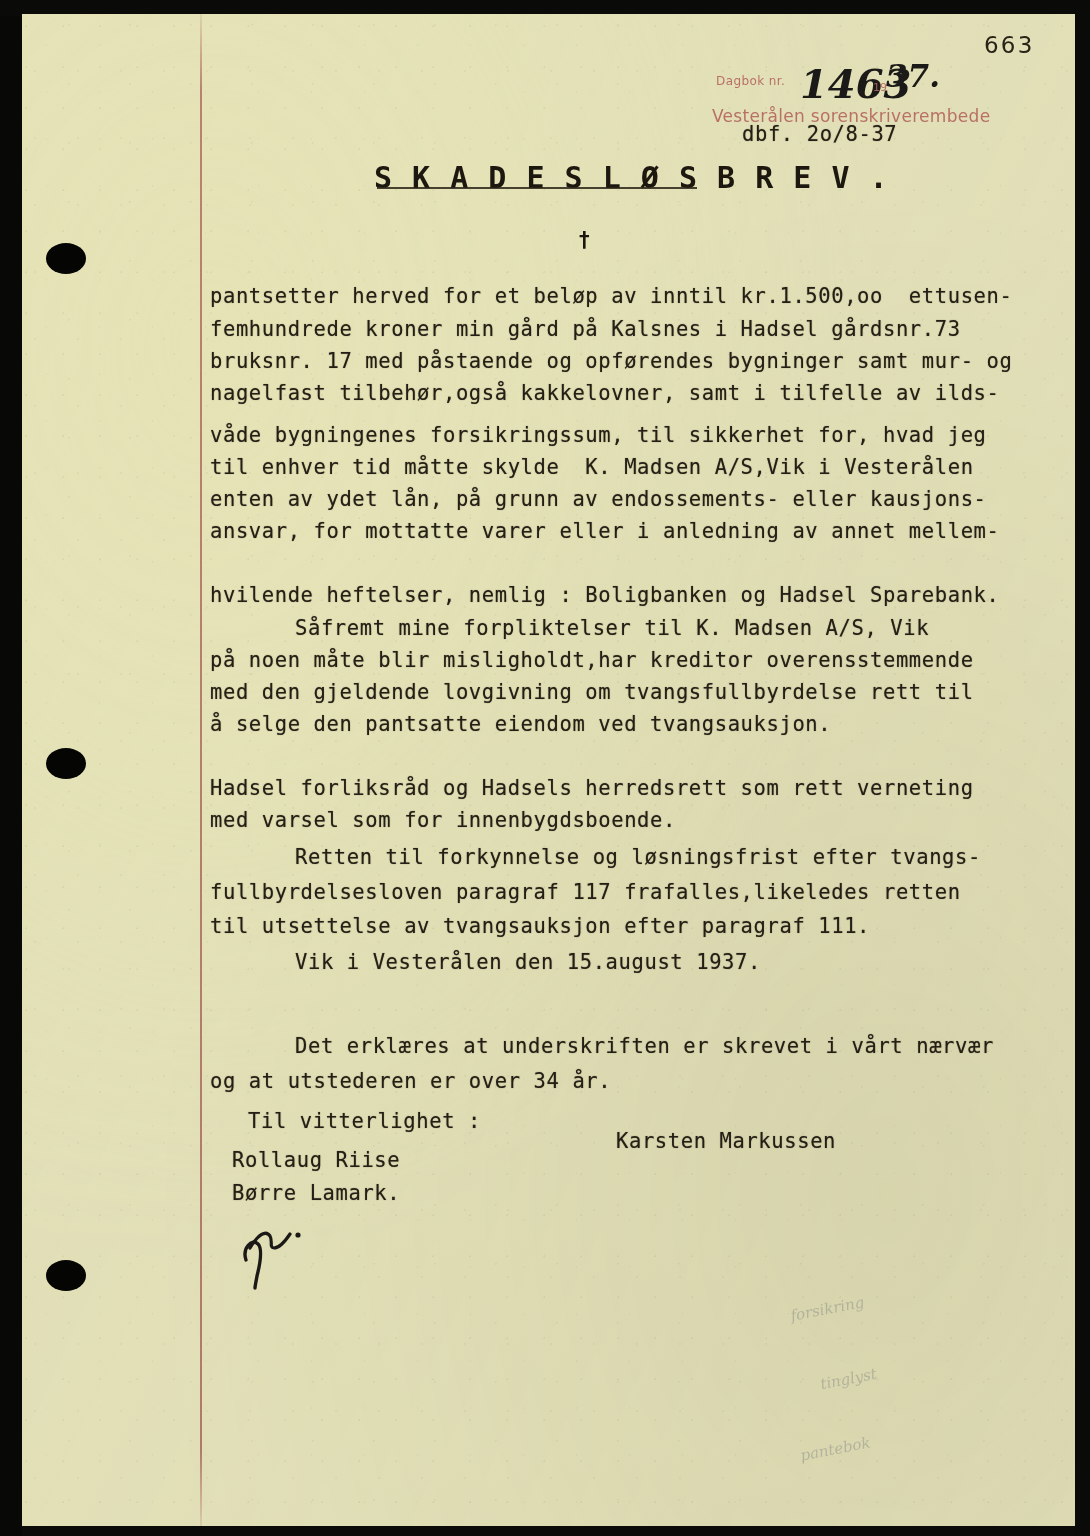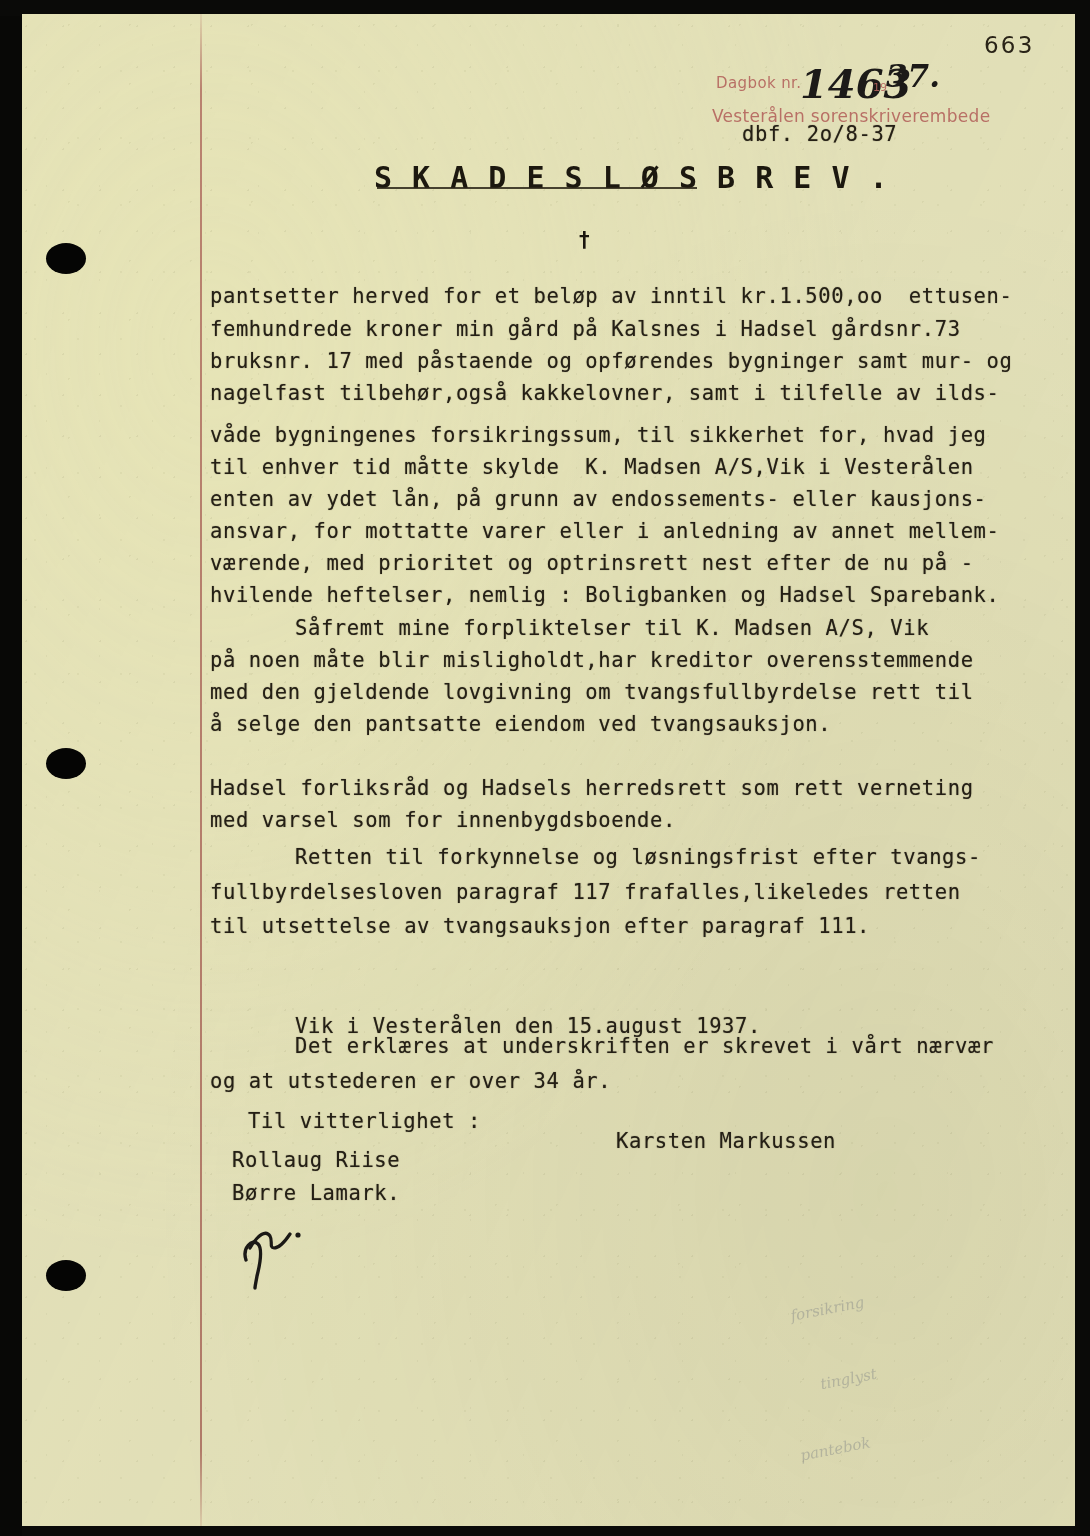--- a/index.html
+++ b/index.html
@@ -44,21 +44,21 @@
   .folio{position:absolute;color:#2a2418;font-size:23px;letter-spacing:2.2px;
      font-family:"DejaVu Sans","Liberation Sans",sans-serif;}
   .title{position:absolute;color:#1c180f;font-size:30px;letter-spacing:1px;
      font-weight:700;white-space:pre;
      font-family:"DejaVu Sans Mono","Liberation Mono",monospace;}
   .title-rule{position:absolute;height:2px;background:#2a2418;opacity:.85;}
 
   
   .stamp{position:absolute;color:#b4645d;white-space:pre;
      font-family:"DejaVu Sans","Liberation Sans",sans-serif;opacity:.9;}
-  .stamp-label{font-size:15px;letter-spacing:.4px;}
+  .stamp-label{font-size:12px;letter-spacing:.4px;}
   .stamp-office{font-size:17px;letter-spacing:.3px;}
   .stamp-19{font-size:11px;}
 
   
   .ink{position:absolute;color:#1c1a18;
      font-family:"DejaVu Serif","Liberation Serif",serif;
      font-style:italic;font-weight:700;}
 
   
   .overtype{position:absolute;color:#1a160e;font-size:21px;font-weight:700;
@@ -109,36 +109,35 @@
 
   <div class="overtype" style="left:578px; top:228px;">†</div>
   <div class="tw" style="left:210px; top:284px;">pantsetter herved for et beløp av inntil kr.1.500,oo  ettusen-</div>
   <div class="tw" style="left:210px; top:317px;">femhundrede kroner min gård på Kalsnes i Hadsel gårdsnr.73</div>
   <div class="tw" style="left:210px; top:349px;">bruksnr. 17 med påstaende og opførendes bygninger samt mur- og</div>
   <div class="tw" style="left:210px; top:381px;">nagelfast tilbehør,også kakkelovner, samt i tilfelle av ilds-</div>
   <div class="tw" style="left:210px; top:423px;">våde bygningenes forsikringssum, til sikkerhet for, hvad jeg</div>
   <div class="tw" style="left:210px; top:455px;">til enhver tid måtte skylde  K. Madsen A/S,Vik i Vesterålen</div>
   <div class="tw" style="left:210px; top:487px;">enten av ydet lån, på grunn av endossements- eller kausjons-</div>
   <div class="tw" style="left:210px; top:519px;">ansvar, for mottatte varer eller i anledning av annet mellem-</div>
-  <div class="tw" style="left:210px; top:551px;">værende, med prioritet og optrinsrett nest efter de nu på -</div>
   <div class="tw" style="left:210px; top:583px;">hvilende heftelser, nemlig : Boligbanken og Hadsel Sparebank.</div>
 
   <div class="tw" style="left:295px; top:616px;">Såfremt mine forpliktelser til K. Madsen A/S, Vik</div>
   <div class="tw" style="left:210px; top:648px;">på noen måte blir misligholdt,har kreditor overensstemmende</div>
   <div class="tw" style="left:210px; top:680px;">med den gjeldende lovgivning om tvangsfullbyrdelse rett til</div>
   <div class="tw" style="left:210px; top:712px;">å selge den pantsatte eiendom ved tvangsauksjon.</div>
 
   <div class="tw" style="left:210px; top:776px;">Hadsel forliksråd og Hadsels herredsrett som rett verneting</div>
   <div class="tw" style="left:210px; top:808px;">med varsel som for innenbygdsboende.</div>
 
   <div class="tw" style="left:295px; top:845px;">Retten til forkynnelse og løsningsfrist efter tvangs-</div>
   <div class="tw" style="left:210px; top:880px;">fullbyrdelsesloven paragraf 117 frafalles,likeledes retten</div>
   <div class="tw" style="left:210px; top:914px;">til utsettelse av tvangsauksjon efter paragraf 111.</div>
 
-  <div class="tw" style="left:295px; top:1014px;">Vik i Vesterålen den 15.august 1937.</div>
+  <div class="tw" style="left:295px; top:950px;">Vik i Vesterålen den 15.august 1937.</div>
 
   <div class="tw" style="left:295px; top:1034px;">Det erklæres at underskriften er skrevet i vårt nærvær</div>
   <div class="tw" style="left:210px; top:1069px;">og at utstederen er over 34 år.</div>
 
   <div class="tw" style="left:248px; top:1109px;">Til vitterlighet :</div>
   <div class="tw" style="left:616px; top:1129px;">Karsten Markussen</div>
   <div class="tw" style="left:232px; top:1148px;">Rollaug Riise</div>
   <div class="tw" style="left:232px; top:1181px;">Børre Lamark.</div>
 
   <svg class="sig-mark" style="left:236px; top:1218px;" width="70" height="72" viewBox="0 0 70 72">

